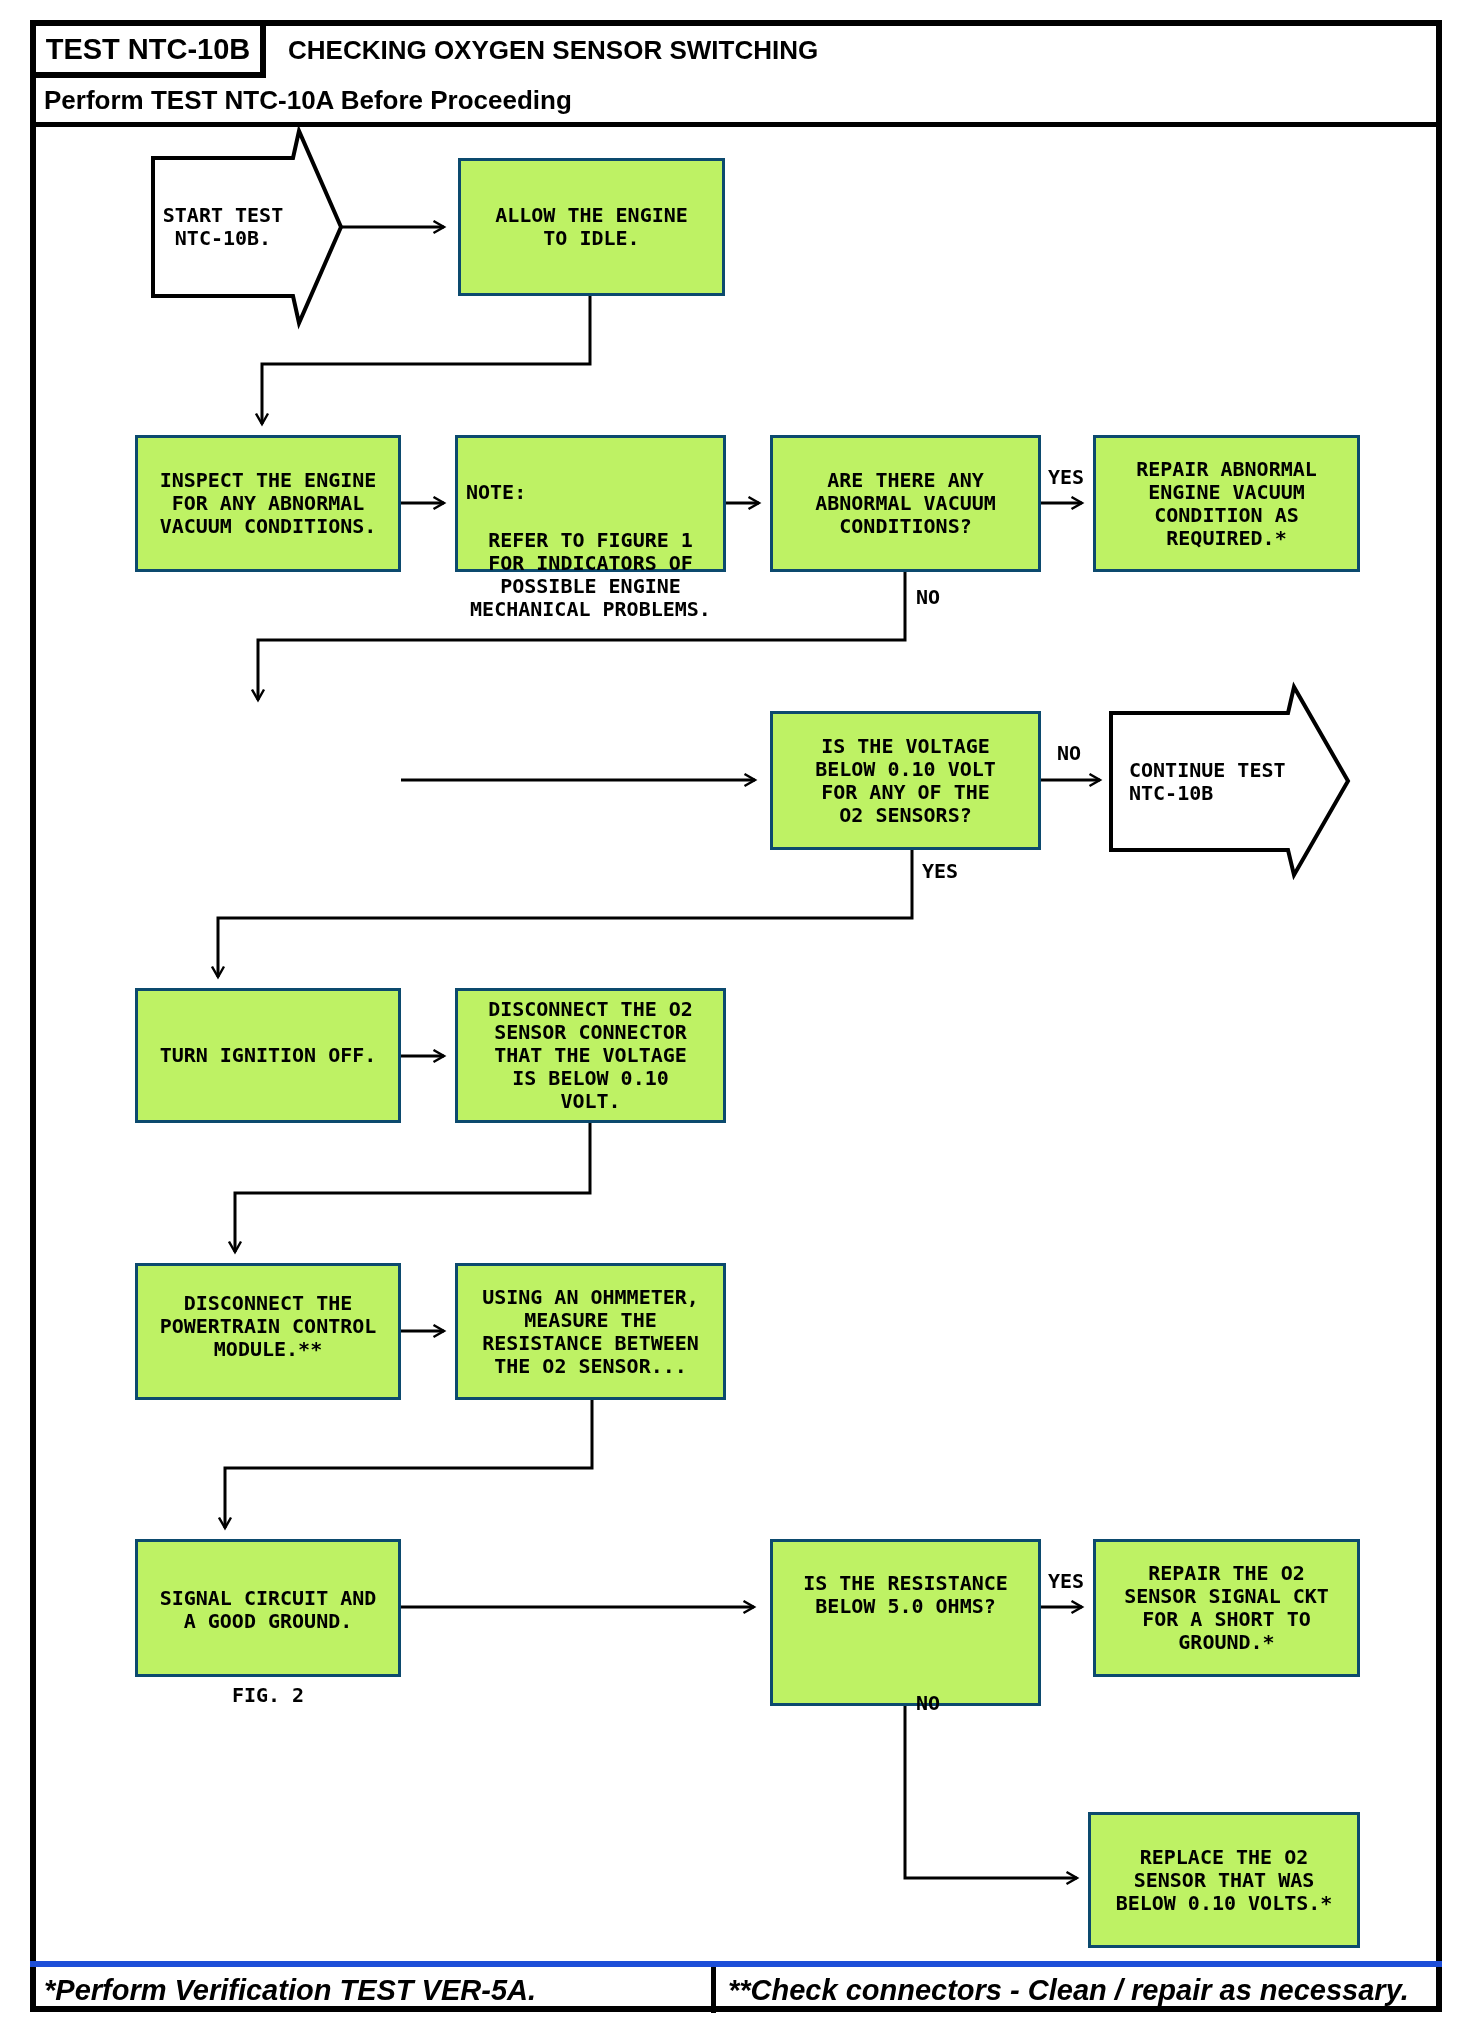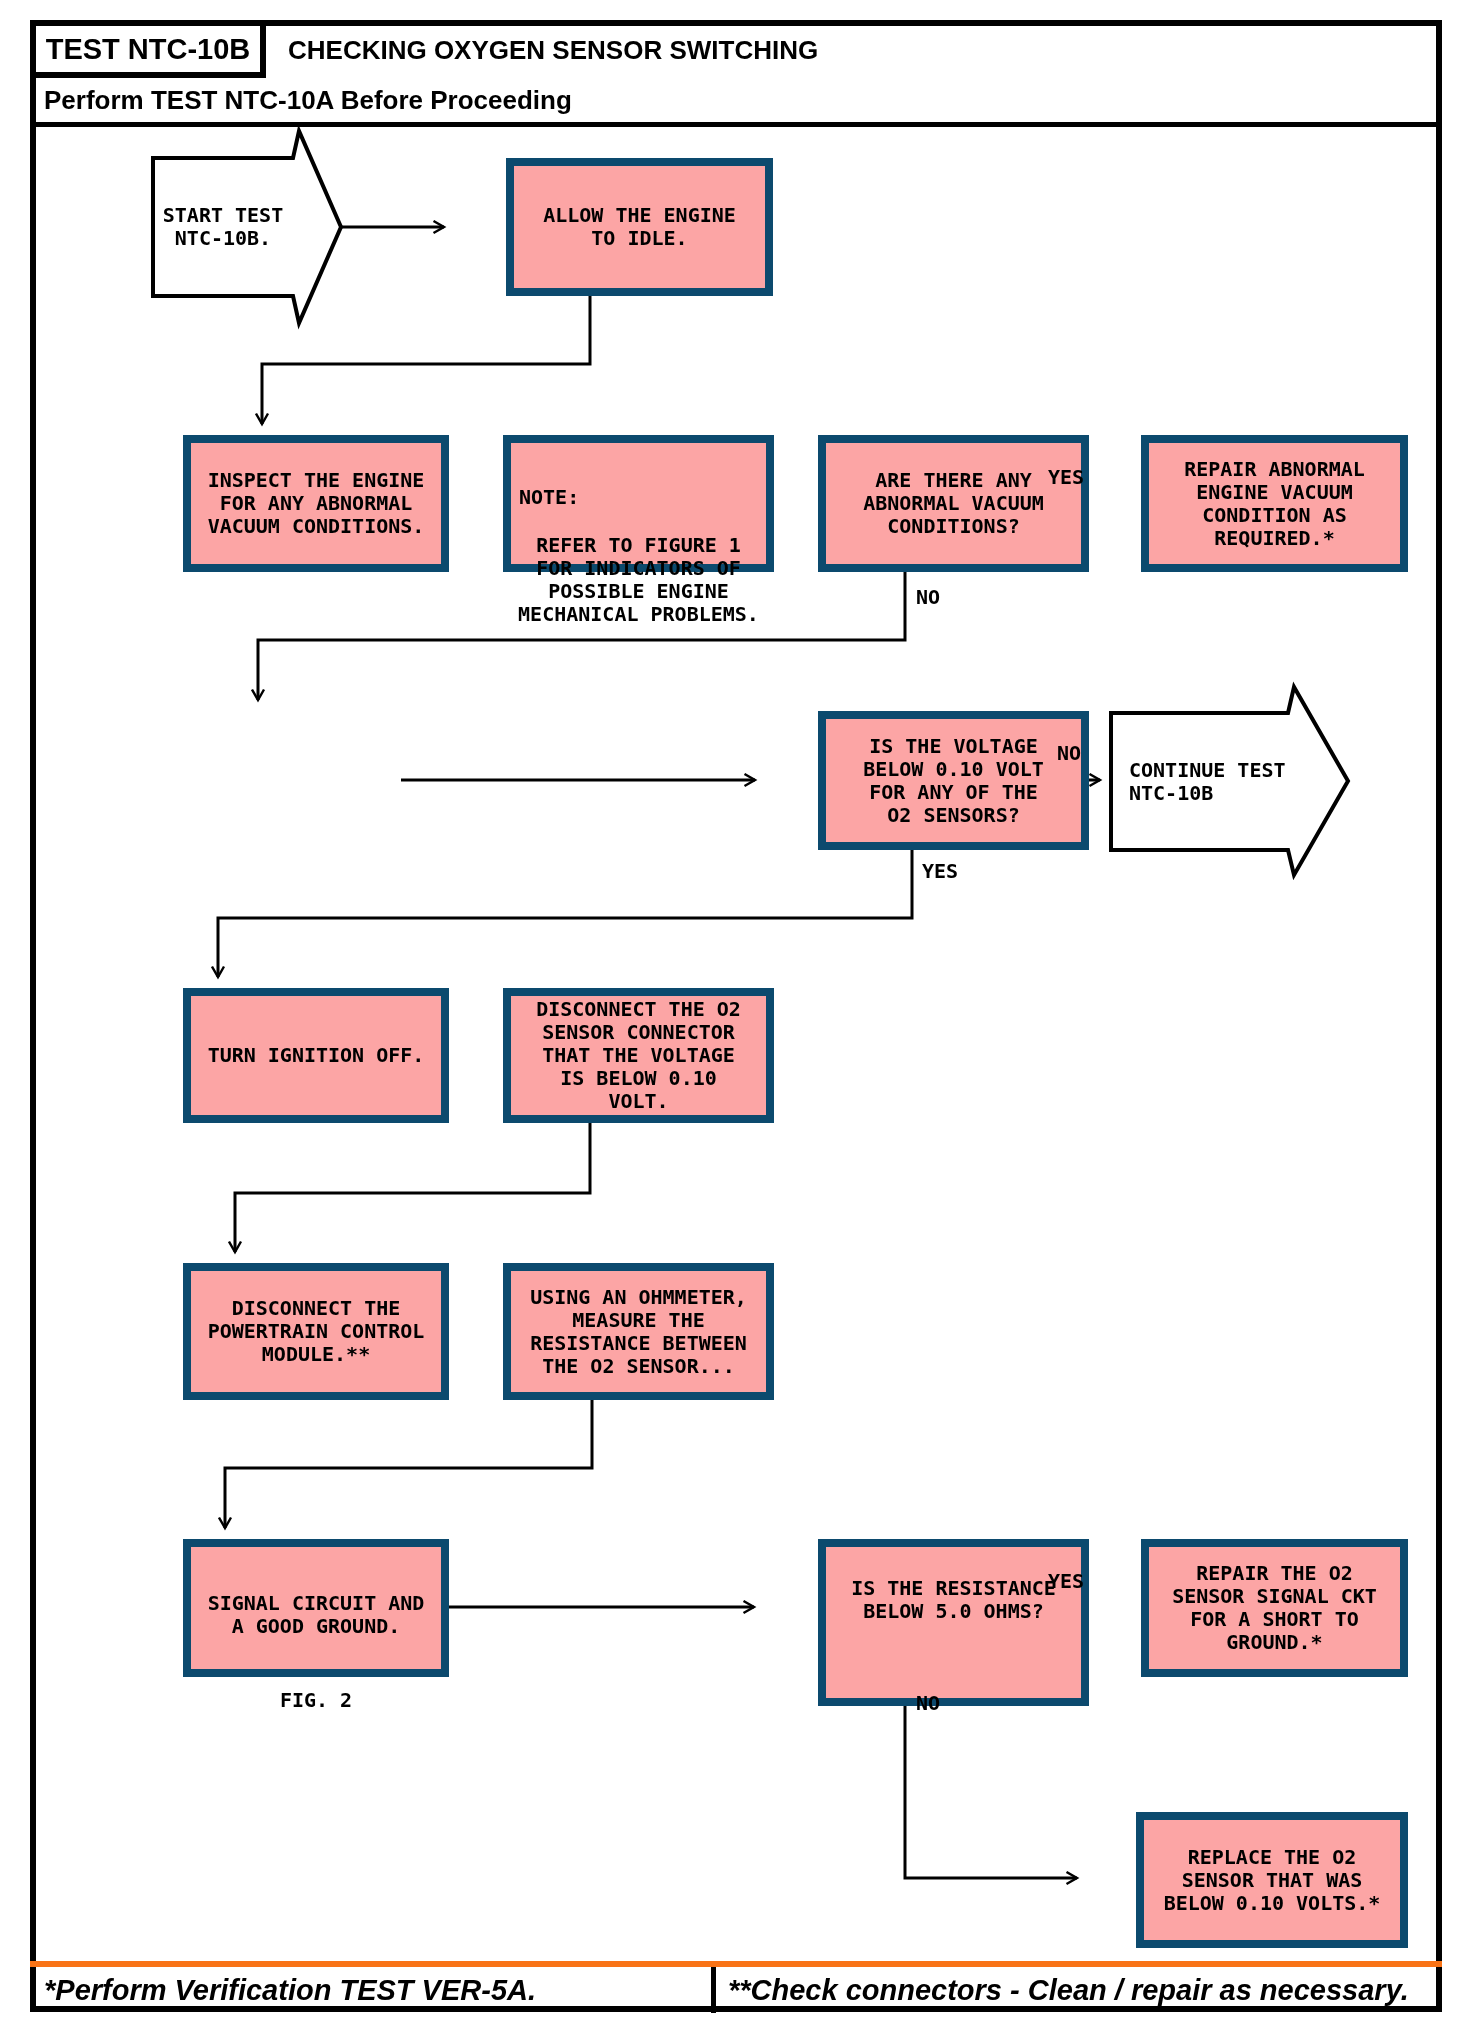--- a/index.html
+++ b/index.html
@@ -11,38 +11,38 @@
   
   #hdr-testbox{position:absolute;left:30px;top:20px;width:236px;height:58px;background:#fff;
         border:6px solid #000;box-sizing:border-box;display:flex;align-items:center;justify-content:center;
         font:bold 29px "Liberation Sans",sans-serif;white-space:pre;}
   #hdr-title{position:absolute;left:288px;top:24px;height:52px;display:flex;align-items:center;
         font:bold 26px "Liberation Sans",sans-serif;white-space:pre;}
   #hdr-subtitle{position:absolute;left:44px;top:78px;width:1380px;height:44px;display:flex;align-items:center;
         font:bold 26px "Liberation Sans",sans-serif;white-space:pre;}
   #hdr-divider{position:absolute;left:30px;top:122px;width:1412px;height:5px;background:#000;}
   
-  .nb{position:absolute;box-sizing:border-box;background:#fca5a5;border:8px solid #0c4a6e;
+  .nb{position:absolute;box-sizing:border-box;background:#bef264;border:3px solid #0c4a6e;
       display:flex;align-items:center;justify-content:center;text-align:center;
-      font:bold 20px/23px "DejaVu Sans Mono",monospace;white-space:pre-line;margin-left:48px;}
+      font:bold 20px/23px "DejaVu Sans Mono",monospace;white-space:pre-line;}
   .ptext{position:absolute;display:flex;align-items:center;justify-content:center;text-align:center;
       font:bold 20px/23px "DejaVu Sans Mono",monospace;white-space:pre-line;}
   .lbl{position:absolute;font:bold 20px/22px "DejaVu Sans Mono",monospace;white-space:pre;}
   .lbl.c{text-align:center;}
   
   #n-note{display:block;text-align:center;padding-top:20px;}
   #n-note .note-label{text-align:left;margin-left:8px;margin-bottom:2px;}
   #n-pcm{align-items:flex-start;padding-top:26px;}
   #n-resq{align-items:flex-start;padding-top:30px;}
   #n-signal{display:block;padding-top:22px;}
   #n-signal .fig{margin-top:28px;}
   #t-cont{justify-content:flex-start;text-align:left;padding-left:18px;}
   
   #footer{position:absolute;left:30px;top:1961px;width:1412px;height:52px;box-sizing:border-box;
-      border-top:6px solid #f97316;display:flex;align-items:stretch;
+      border-top:6px solid #1d4ed8;display:flex;align-items:stretch;
       font:italic bold 29px "Liberation Sans",sans-serif;}
   #footer .cell{display:flex;align-items:center;white-space:pre;box-sizing:border-box;}
   #footer .cell.left{width:681px;padding-left:14px;}
   #footer .cell.right{flex:1;border-left:5px solid #000;padding-left:12px;}
   svg{position:absolute;left:0;top:0;}
 </style>
 </head>
 <body>
 
 <div id="page">

